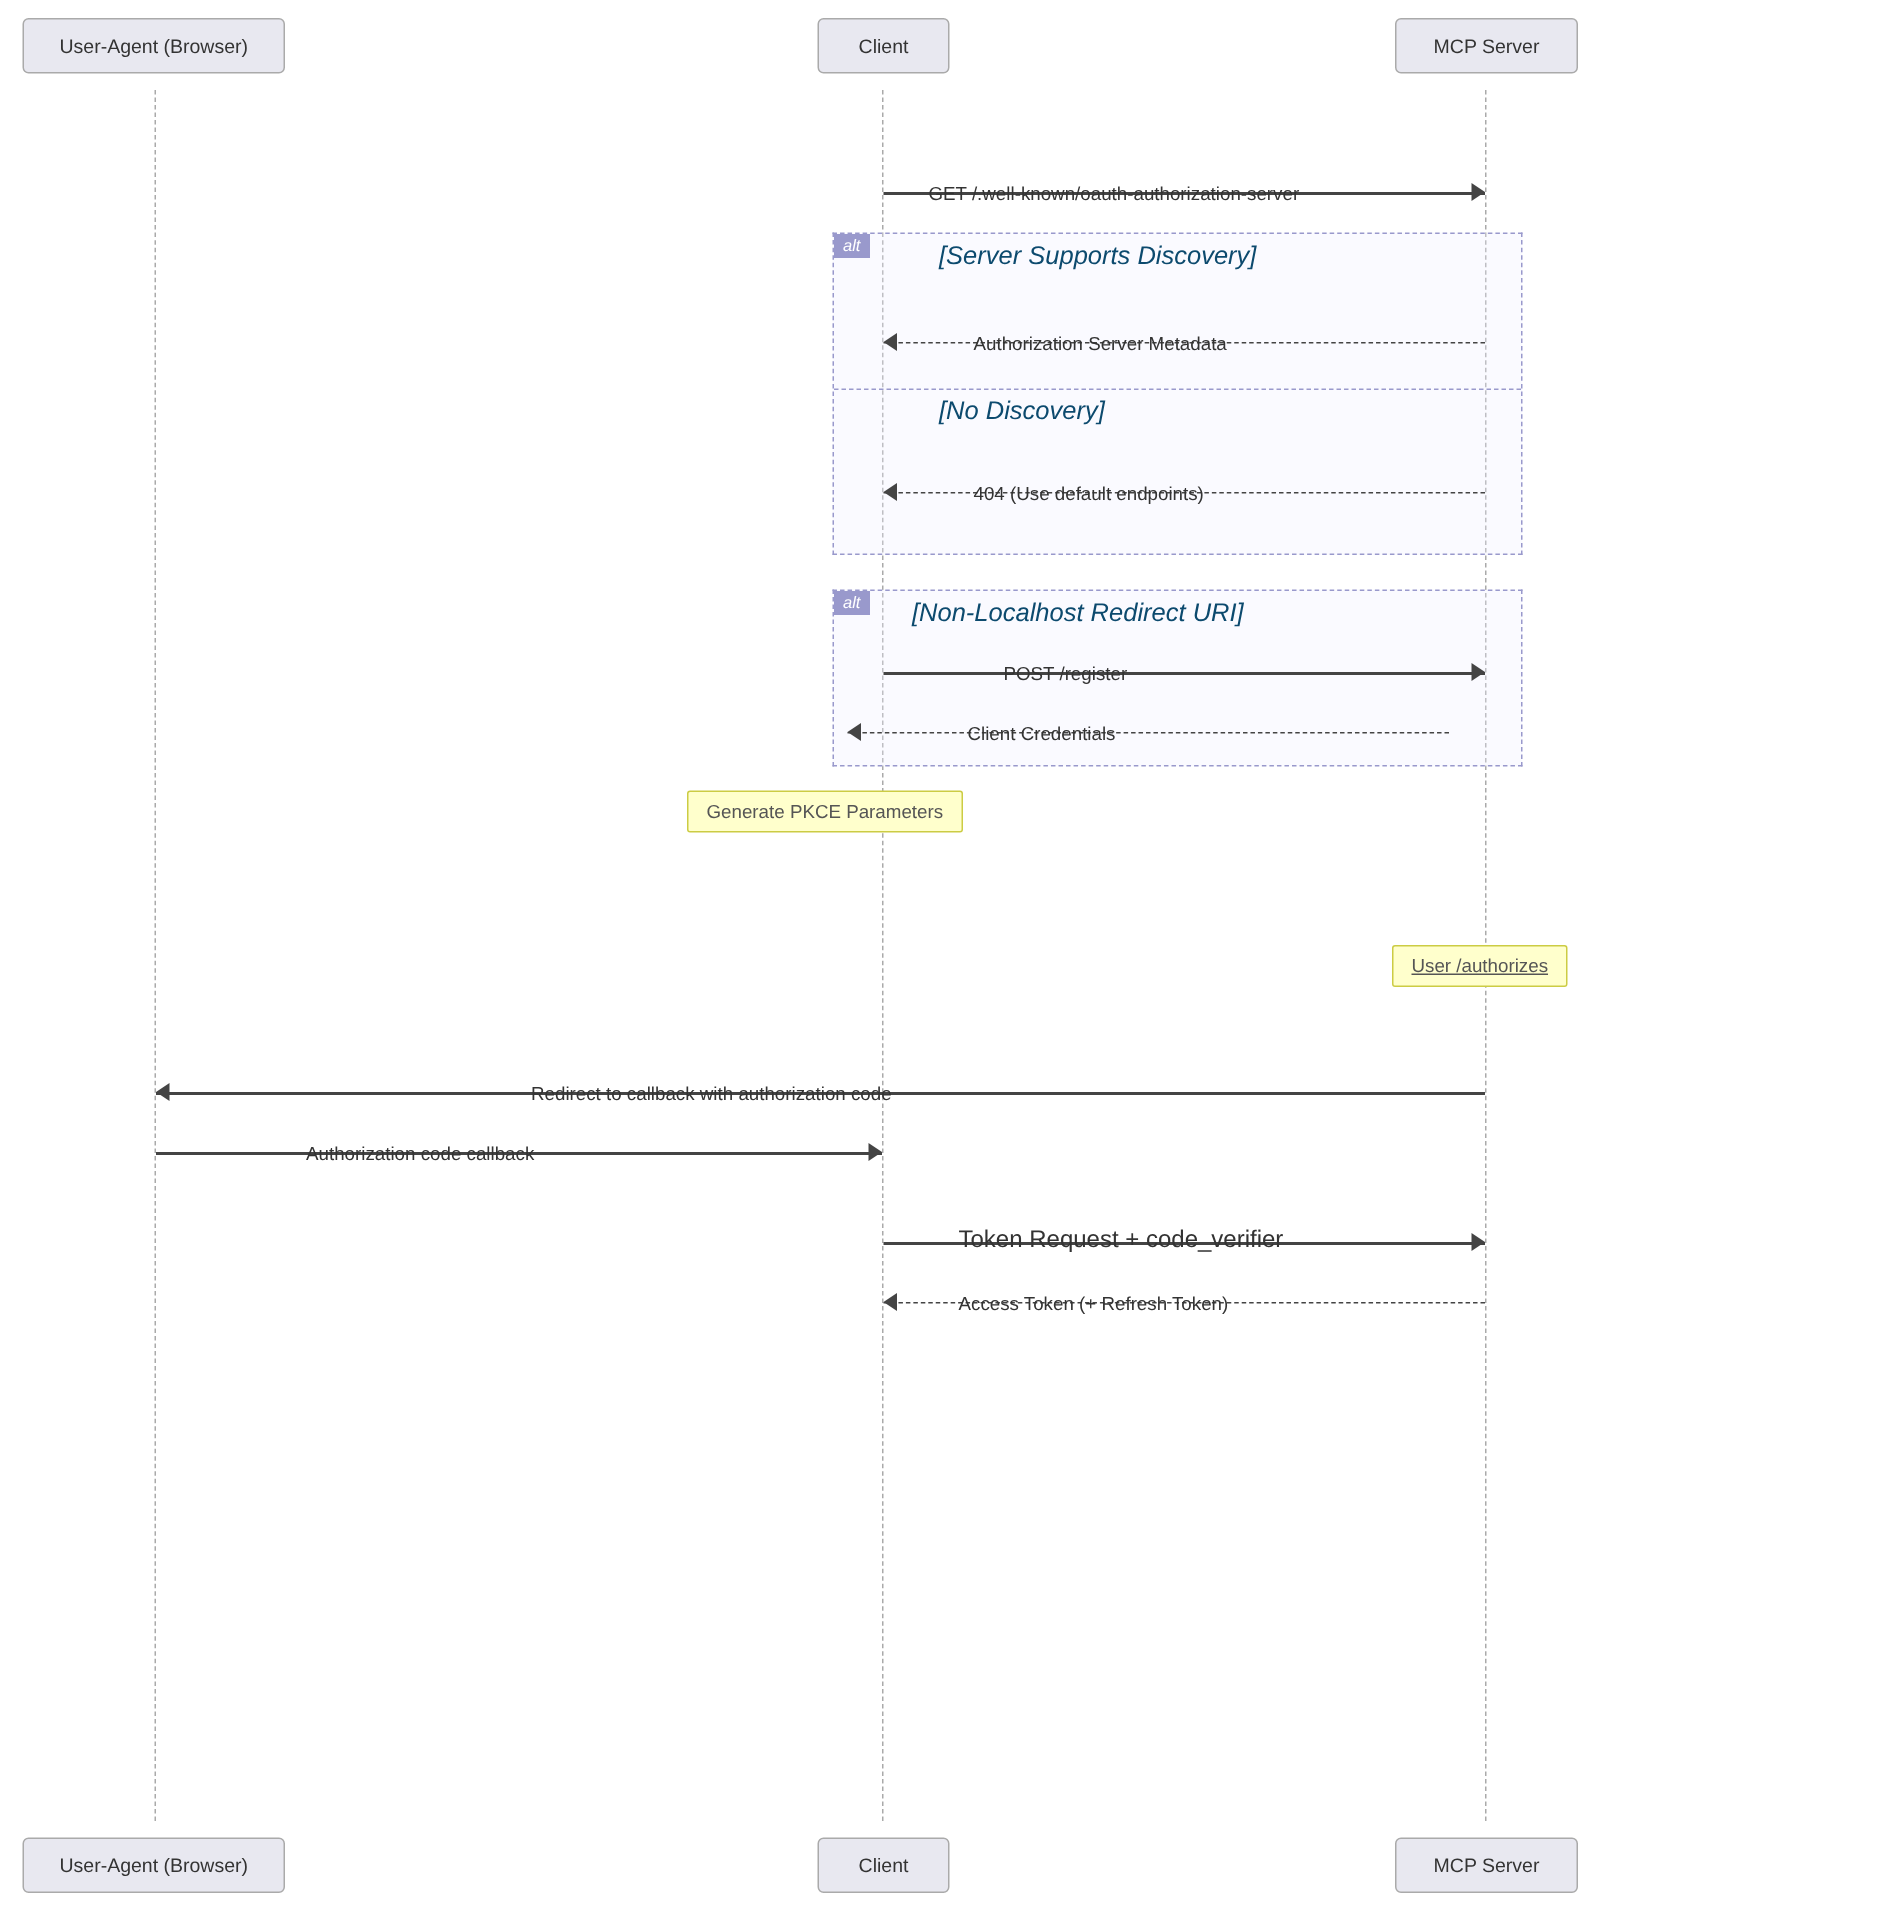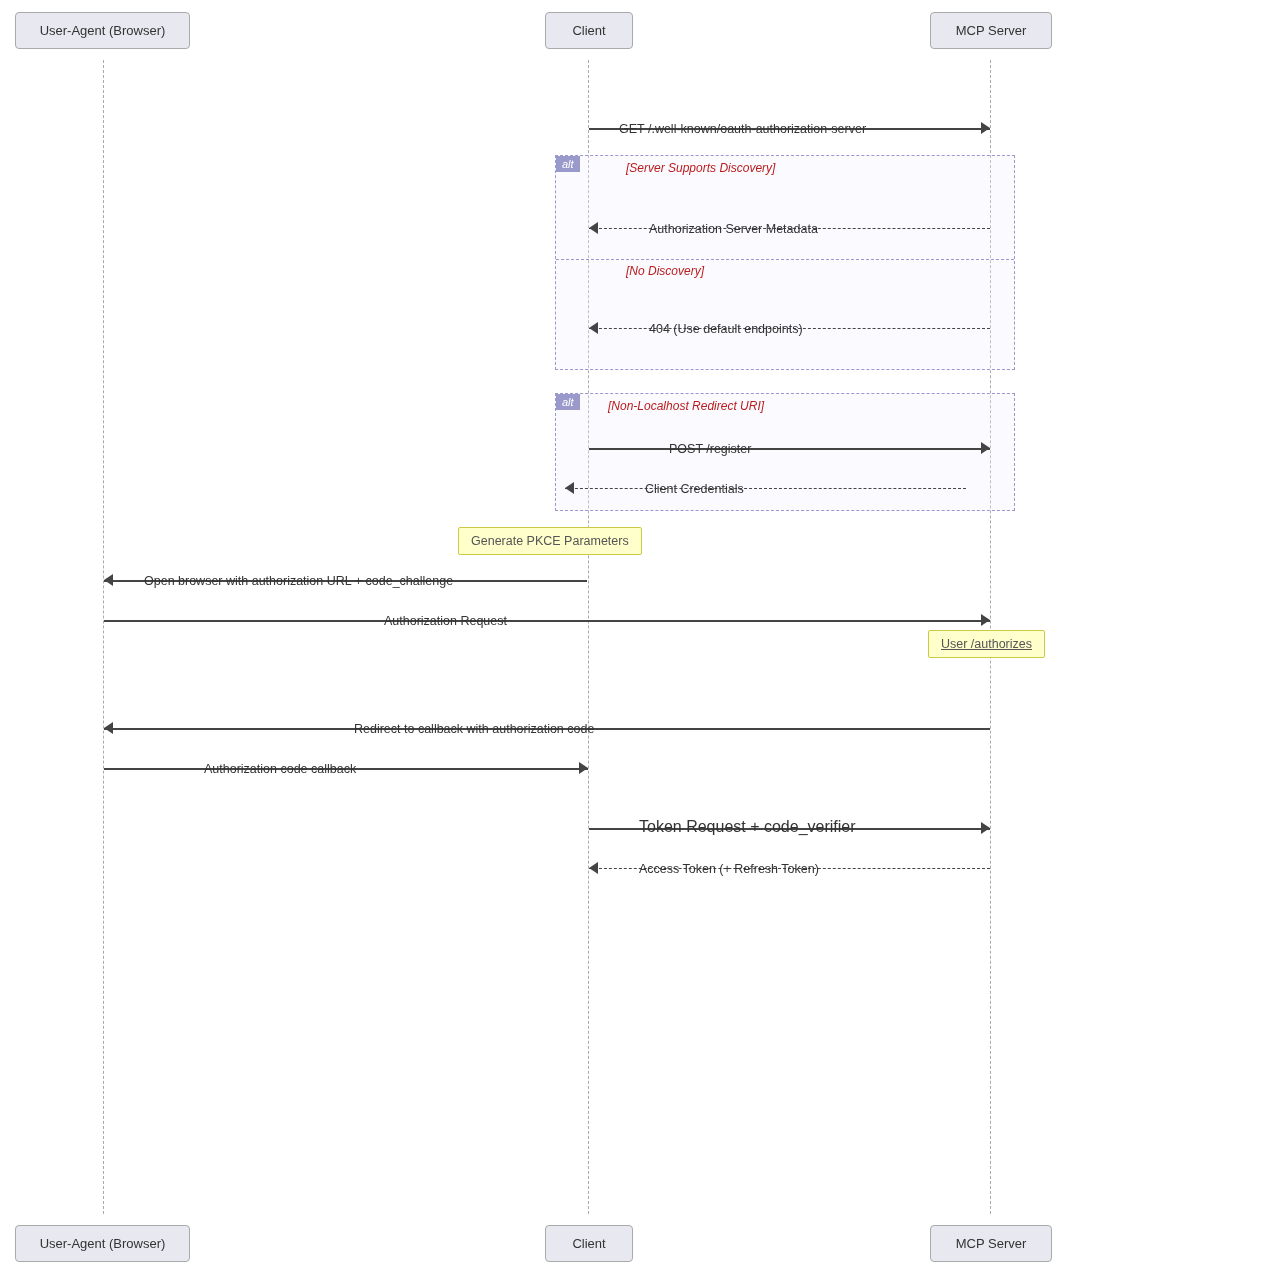--- a/index.html
+++ b/index.html
@@ -53,23 +53,23 @@
       position: absolute;
       background: #9999cc;
       color: #fff;
       font-size: 11px;
       padding: 2px 6px;
       font-style: italic;
     }
 
     .alt-condition {
       position: absolute;
-      font-size: 12px;
+      font-size: 17px;
       font-style: italic;
-      color: #b91c1c;
+      color: #0c4a6e;
       font-weight: 500;
     }
 
     .alt-divider {
       position: absolute;
       width: 100%;
       border-top: 1.5px dashed #9999cc;
       left: 0;
     }
 
@@ -148,31 +148,21 @@
   <div style="position:absolute; top: 478px; left: 565px; width: 401px; height: 20px;">
     <div style="position:absolute; top:10px; left:0; width:401px; height:0; border-top:1.5px dashed #444;"></div>
     <div style="position:absolute; top:4px; left:0px; width:0; height:0; border-top:6px solid transparent; border-bottom:6px solid transparent; border-right:9px solid #444;"></div>
     <div style="position:absolute; bottom:2px; left:80px; font-size:12.5px; white-space:nowrap;">Client Credentials</div>
   </div>
 
   <div class="note-box" style="left: 458px; top: 527px;">
     <span>Generate PKCE Parameters</span>
   </div>
 
-  <div style="position:absolute; top: 570px; left: 104px; width: 483px; height: 20px;">
-    <div style="position:absolute; top:10px; left:0; width:483px; height:1.5px; background:#444;"></div>
-    <div style="position:absolute; top:4px; left:0px; width:0; height:0; border-top:6px solid transparent; border-bottom:6px solid transparent; border-right:9px solid #444;"></div>
-    <div style="position:absolute; bottom:2px; left:40px; font-size:12.5px; white-space:nowrap;">Open browser with authorization URL + code_challenge</div>
-  </div>
-
-  <div style="position:absolute; top: 610px; left: 104px; width: 886px; height: 20px;">
-    <div style="position:absolute; top:10px; left:0; width:886px; height:1.5px; background:#444;"></div>
-    <div style="position:absolute; top:4px; right:0px; width:0; height:0; border-top:6px solid transparent; border-bottom:6px solid transparent; border-left:9px solid #444;"></div>
-    <div style="position:absolute; bottom:2px; left:280px; font-size:12.5px; white-space:nowrap;">Authorization Request</div>
-  </div>
+
 
   <div class="note-box" style="left: 928px; top: 630px; text-decoration: underline;">
     <span>User /authorizes</span>
   </div>
 
   <div style="position:absolute; top: 718px; left: 104px; width: 886px; height: 20px;">
     <div style="position:absolute; top:10px; left:0; width:886px; height:1.5px; background:#444;"></div>
     <div style="position:absolute; top:4px; left:0px; width:0; height:0; border-top:6px solid transparent; border-bottom:6px solid transparent; border-right:9px solid #444;"></div>
     <div style="position:absolute; bottom:2px; left:250px; font-size:12.5px; white-space:nowrap;">Redirect to callback with authorization code</div>
   </div>

